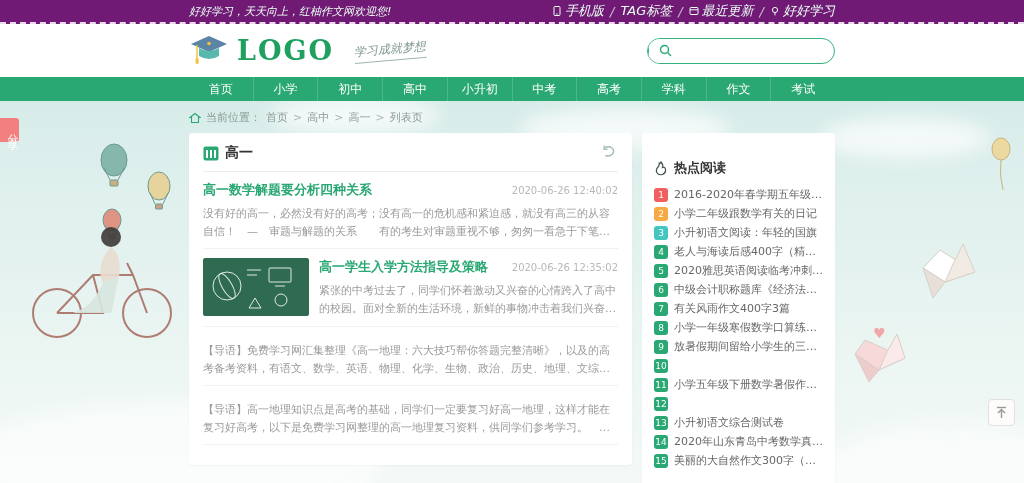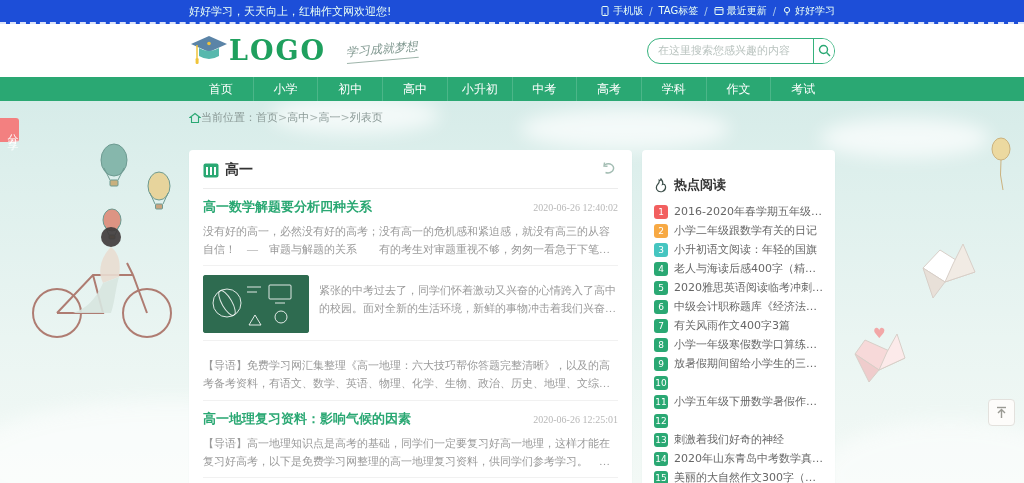--- a/index.html
+++ b/index.html
@@ -3,53 +3,53 @@
 <meta charset="utf-8">
 <style>
   html,body{margin:0;padding:0;}
   body{
     width:1024px;height:483px;overflow:hidden;position:relative;
     font-family:"DejaVu Sans","Liberation Sans",sans-serif;
     background:linear-gradient(180deg,#cde7e4 0%,#ddefec 35%,#eaf5f2 70%,#f3f9f6 100%);
   }
   .container{width:646px;margin:0 auto;position:relative;height:100%;}
   
-  .topbar{height:22px;background:#1d4ed8;border-bottom:2px dashed rgba(255,255,255,.85);position:relative;z-index:3;}
+  .topbar{height:22px;background:#701a75;border-bottom:2px dashed rgba(255,255,255,.85);position:relative;z-index:3;font-style:italic;}
   .topbar .container{display:flex;align-items:center;justify-content:space-between;height:22px;}
   .topbar-welcome{font-size:11px;color:#eafff4;}
-  .topbar-links{display:flex;align-items:center;gap:6px;font-size:10px;color:#eafff4;}
+  .topbar-links{display:flex;align-items:center;gap:6px;font-size:13px;color:#eafff4;}
   .topbar-links a{color:#eafff4;text-decoration:none;display:flex;align-items:center;gap:3px;}
   .topbar-sep{opacity:.7;}
   .ticon{width:10px;height:10px;display:inline-block;}
   
   .site-header{background:#ffffff;height:53px;position:relative;z-index:3;}
   .site-header .container{display:flex;align-items:center;height:53px;}
-  .logo{display:flex;align-items:center;gap:0;text-decoration:none;cursor:pointer;}
+  .logo{display:flex;align-items:center;gap:8px;text-decoration:none;cursor:pointer;}
   .logo-text{font-family:"DejaVu Serif","Liberation Serif",serif;font-size:27px;font-weight:bold;color:#1fa05e;letter-spacing:2px;}
   .slogan{margin-left:20px;font-size:12px;font-style:italic;color:#7f978f;transform:rotate(-5deg);border-bottom:1px solid #9fb5ab;padding-bottom:2px;}
   .search-box{margin-left:auto;width:188px;height:26px;border:1px solid #35b27d;border-radius:14px;display:flex;align-items:center;background:#fff;box-sizing:border-box;overflow:hidden;}
   .search-box input{flex:1;border:none;outline:none;font-size:11px;color:#555;padding:0 10px;background:transparent;font-family:inherit;}
   .search-box input::placeholder{color:#b9c3bf;}
   .search-btn{width:33px;height:100%;border:none;border-left:1px solid #35b27d;background:#fff;cursor:pointer;display:flex;align-items:center;justify-content:center;padding:0;}
   
   .nav{background:#2aa873;height:24px;position:relative;z-index:3;}
   .nav .container{display:flex;height:24px;}
   .nav a{flex:1;text-align:center;line-height:24px;font-size:12px;color:#fff;text-decoration:none;border-left:1px solid rgba(255,255,255,.16);cursor:pointer;}
   .nav a:first-child{border-left:none;}
   
-  .breadcrumb{position:relative;z-index:2;width:646px;margin:9px auto 25px;display:flex;align-items:center;font-size:11px;color:#8b9a97;}
+  .breadcrumb{position:relative;z-index:2;width:646px;margin:9px auto 8px;display:flex;align-items:center;gap:5px;font-size:11px;color:#8b9a97;}
   .breadcrumb a{color:#8b9a97;text-decoration:none;cursor:pointer;}
   .crumb-sep{color:#a8b5b2;}
   
   .content{position:relative;z-index:2;width:646px;margin:0 auto;display:flex;align-items:flex-start;gap:10px;}
   .main-card{width:443px;background:#fff;border-radius:4px;padding:10px 14px 4px;box-sizing:border-box;box-shadow:0 1px 2px rgba(60,100,90,.05);}
   .sec-head{display:flex;align-items:center;padding-bottom:8px;border-bottom:1px solid #ececec;}
   .sec-title{font-size:14px;font-weight:bold;color:#333;margin-left:6px;}
   .undo-btn{margin-left:auto;background:none;border:none;cursor:pointer;padding:2px;}
-  .post{padding:9px 0 7px;border-bottom:1px solid #f1f1f1;font-family:Liberation Serif, serif;}
+  .post{padding:9px 0 7px;border-bottom:1px solid #f1f1f1;}
   .post:last-child{border-bottom:none;}
   .post-head{display:flex;align-items:baseline;}
   .post-title{font-size:13px;font-weight:bold;color:#2aa873;text-decoration:none;cursor:pointer;white-space:nowrap;overflow:hidden;text-overflow:ellipsis;}
   .post-date{margin-left:auto;font-size:10px;color:#b8b8b8;flex-shrink:0;padding-left:8px;}
   .post-excerpt{margin:6px 0 0;font-size:11px;color:#9a9a9a;line-height:1.65;display:-webkit-box;-webkit-line-clamp:2;-webkit-box-orient:vertical;overflow:hidden;}
   .post--thumb{display:flex;gap:10px;}
   .thumb{width:106px;height:58px;border-radius:3px;flex-shrink:0;overflow:hidden;cursor:pointer;background:#2e6b50;}
   .post--thumb .post-body{flex:1;min-width:0;}
   
   .sidebar{width:193px;display:flex;flex-direction:column;gap:12px;}
@@ -167,21 +167,20 @@
         <polygon points="20,2 38,10 20,18 2,10" fill="#5b84a7"></polygon>
         <path d="M10 14 L10 22 Q20 28 30 22 L30 14 Q20 20 10 14Z" fill="#57b8ad"></path>
         <circle cx="20" cy="9.5" r="1.8" fill="#f0c43a"></circle>
         <path d="M8 11 L8 24" stroke="#f0c43a" stroke-width="1.5" fill="none"></path>
         <rect x="6.6" y="24" width="3" height="6" rx="1.2" fill="#f0c43a"></rect>
       </svg>
       <span class="logo-text">LOGO</span>
     </a>
     <span class="slogan">学习成就梦想</span>
     <div class="search-box">
-      <input type="text" placeholder="在这里搜索您感兴趣的内容" style="">
       <button class="search-btn">
         <svg width="13" height="13" viewBox="0 0 13 13">
           <circle cx="5.5" cy="5.5" r="4" fill="none" stroke="#2aa873" stroke-width="1.4"></circle>
           <line x1="8.6" y1="8.6" x2="12" y2="12" stroke="#2aa873" stroke-width="1.4"></line>
         </svg>
       </button>
     </div>
   </div>
 </div>
 
@@ -251,33 +250,33 @@
             <rect x="66" y="10" width="22" height="14" rx="1"></rect>
               <line x1="72" y1="28" x2="82" y2="28"></line>
             <path d="M52 40 l6 10 h-12 Z"></path>
               <circle cx="78" cy="42" r="6"></circle>
             <line x1="44" y1="12" x2="58" y2="12"></line>
               <line x1="44" y1="17" x2="54" y2="17"></line>
           </g>
         </svg>
       </div>
       <div class="post-body">
+        <div class="post-head">
+          <a class="post-title">高一学生入学方法指导及策略</a>
+          <span class="post-date">2020-06-26 12:35:02</span>
+        </div>
         <p class="post-excerpt">紧张的中考过去了，同学们怀着激动又兴奋的心情跨入了高中的校园。面对全新的生活环境，新鲜的事物冲击着我们兴奋的大脑，刺激着我们好奇的神经。但是，随着时间的流逝，随...</p>
       </div>
     </article>
 
     <article class="post">
       <p class="post-excerpt">【导语】免费学习网汇集整理《高一地理：六大技巧帮你答题完整清晰》，以及的高考备考资料，有语文、数学、英语、物理、化学、生物、政治、历史、地理、文综、理综复习...</p>
     </article>
 
     <article class="post">
-      <div class="post-head">
-        <a class="post-title">高一地理复习资料：影响气候的因素</a>
-        <span class="post-date">2020-06-26 12:25:01</span>
-      </div>
       <p class="post-excerpt">【导语】高一地理知识点是高考的基础，同学们一定要复习好高一地理，这样才能在复习好高考，以下是免费学习网整理的高一地理复习资料，供同学们参考学习。　　地理位置、...</p>
     </article>
 
     <article class="post">
       
       
     </article>
 
   </div>
 
@@ -331,21 +330,21 @@
           </li>
         <li class="hot-item">
             <span class="rank">11</span>
             <span class="hot-text">小学五年级下册数学暑假作业答案【20-61</span>
           </li>
         <li class="hot-item">
             <span class="rank">12</span>
           </li>
         <li class="hot-item">
             <span class="rank">13</span>
-            <span class="hot-text">刺激着我们好奇的神经</span>
+            <span class="hot-text">小升初语文综合测试卷</span>
           </li>
         <li class="hot-item">
             <span class="rank">14</span>
             <span class="hot-text">2020年山东青岛中考数学真题（已公布）</span>
           </li>
         <li class="hot-item">
             <span class="rank">15</span>
             <span class="hot-text">美丽的大自然作文300字（精选3篇）</span>
           </li>
       </ul>

